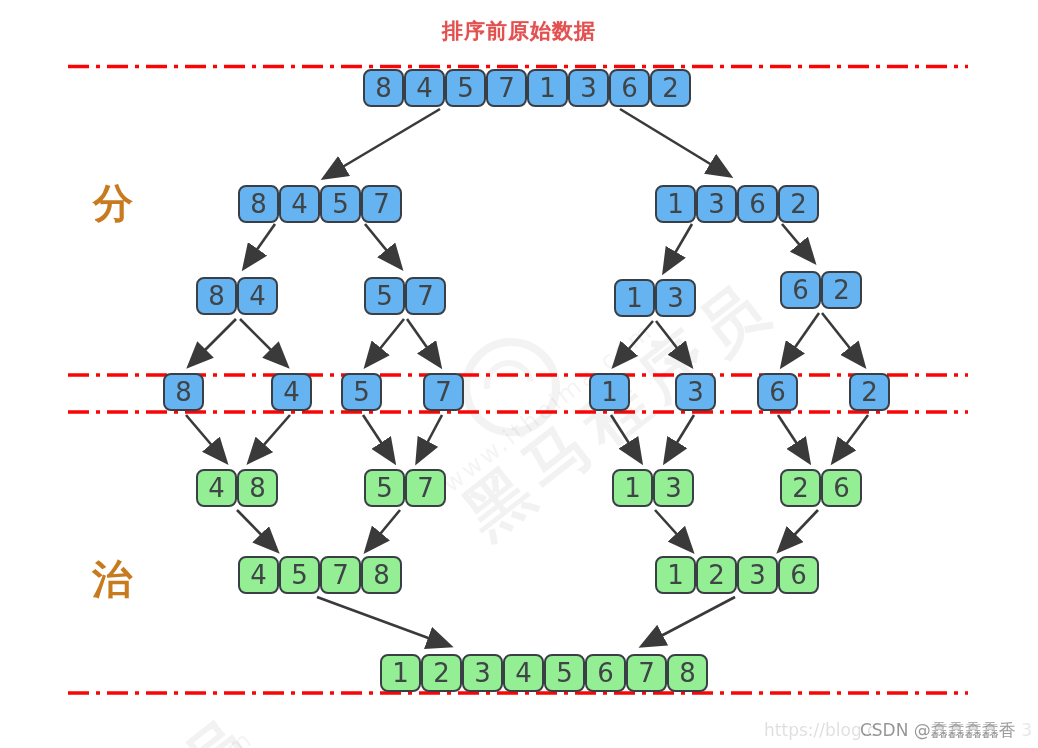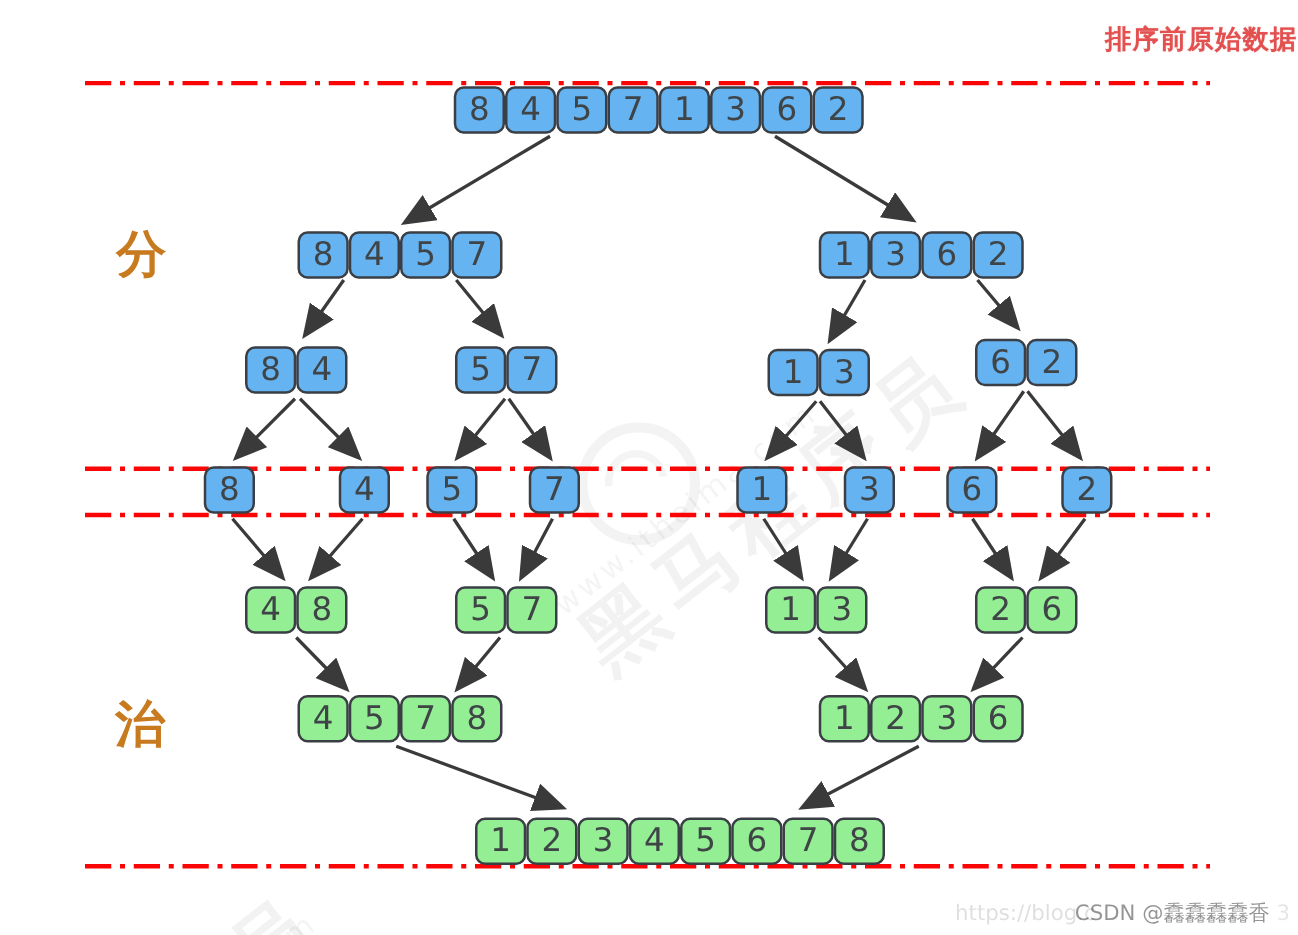--- a/index.html
+++ b/index.html
@@ -2,21 +2,21 @@
 <html><head>
 <meta charset="utf-8">
 <style>
   html,body{margin:0;padding:0;background:#ffffff;}
   #stage{
     position:relative;width:1038px;height:748px;background:#fff;
     overflow:hidden;font-family:"DejaVu Sans","Liberation Sans",sans-serif;
   }
   
   .title{
-    position:absolute;left:0;width:1038px;text-align:right;
+    position:absolute;left:0;width:1038px;text-align:center;
     font-size:21px;font-weight:bold;color:var(--title-red);
     letter-spacing:1px;text-shadow:0 0 1px rgba(226,80,80,.45);
   }
   #title-top{top:17px;}
   #title-bottom{top:706px;}
   .phase-label{
     position:absolute;font-size:40px;font-weight:bold;color:var(--orange);
   }
   #label-divide{left:93px;top:176px;}
   #label-conquer{left:92px;top:552px;}

